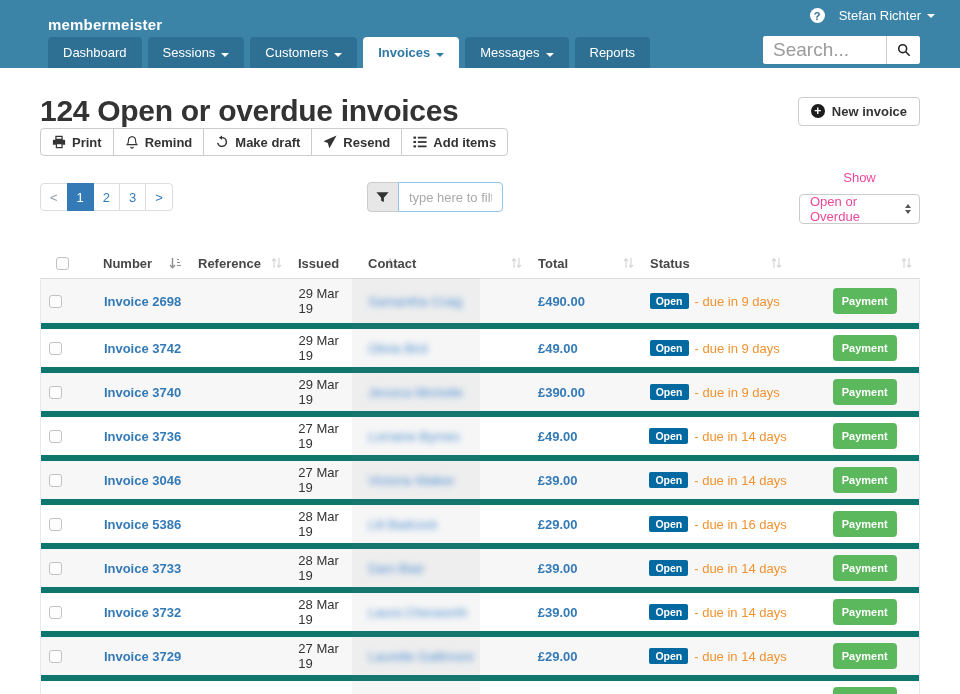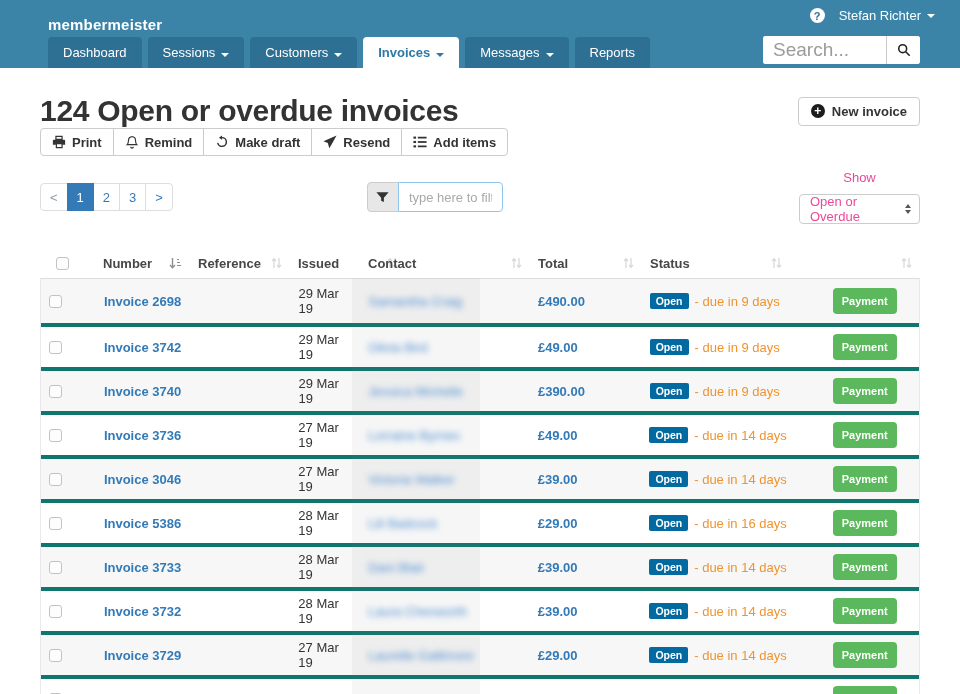--- a/index.html
+++ b/index.html
@@ -58,21 +58,21 @@
   .c-num { width:95px;  }
   .c-ref { width:100px; }
   .c-iss { width:70px;gap:48px;  }
   .c-con { width:170px; }
   .c-tot { width:112px; }
   .c-sta { width:148px; }
   .c-pay { width:130px; }
   .tbody { border:1px solid #e9e9e9; border-top:1px solid #ddd; border-bottom:none; }
   .tr { display:flex; align-items:center; height:44px; background:#fff; }
   .tr:nth-child(odd) { background:#f7f7f7; }
-  .tr + .tr { border-top:4px solid #0f766e; }
+  .tr + .tr { border-top:6px solid #0f766e; }
   .td { padding:0 8px; font-size:13px; display:flex; align-items:center; }
   .cb { width:13px; height:13px; border:1px solid #c2c2c2; border-radius:3px; background:#fdfdfd; display:inline-block; cursor:pointer; }
   .inv-link, .total-link { color:#337ab7; font-weight:700; text-decoration:none; cursor:pointer; }
   .contact-blur { color:#4a90d9; filter:blur(3px); cursor:pointer; white-space:nowrap; }
   .badge { background:#0369a1; color:#fff; font-size:10.5px; font-weight:700; padding:3px 6px; border-radius:2px; line-height:1; }
   .due { color:#f0932f; margin-left:6px; white-space:nowrap; }
   .td.c-pay { justify-content:center; }
   .btn-pay { background:#5cb85c; border:none; border-radius:4px; color:#fff; font-family:inherit; font-size:11px; font-weight:700; padding:7px 9px; cursor:pointer;margin-left:21px; }
   .blur-band { position:absolute; left:352px; top:278px; bottom:0; width:128px; background:rgba(130,130,130,.07); pointer-events:none; z-index:5; }
 </style>

